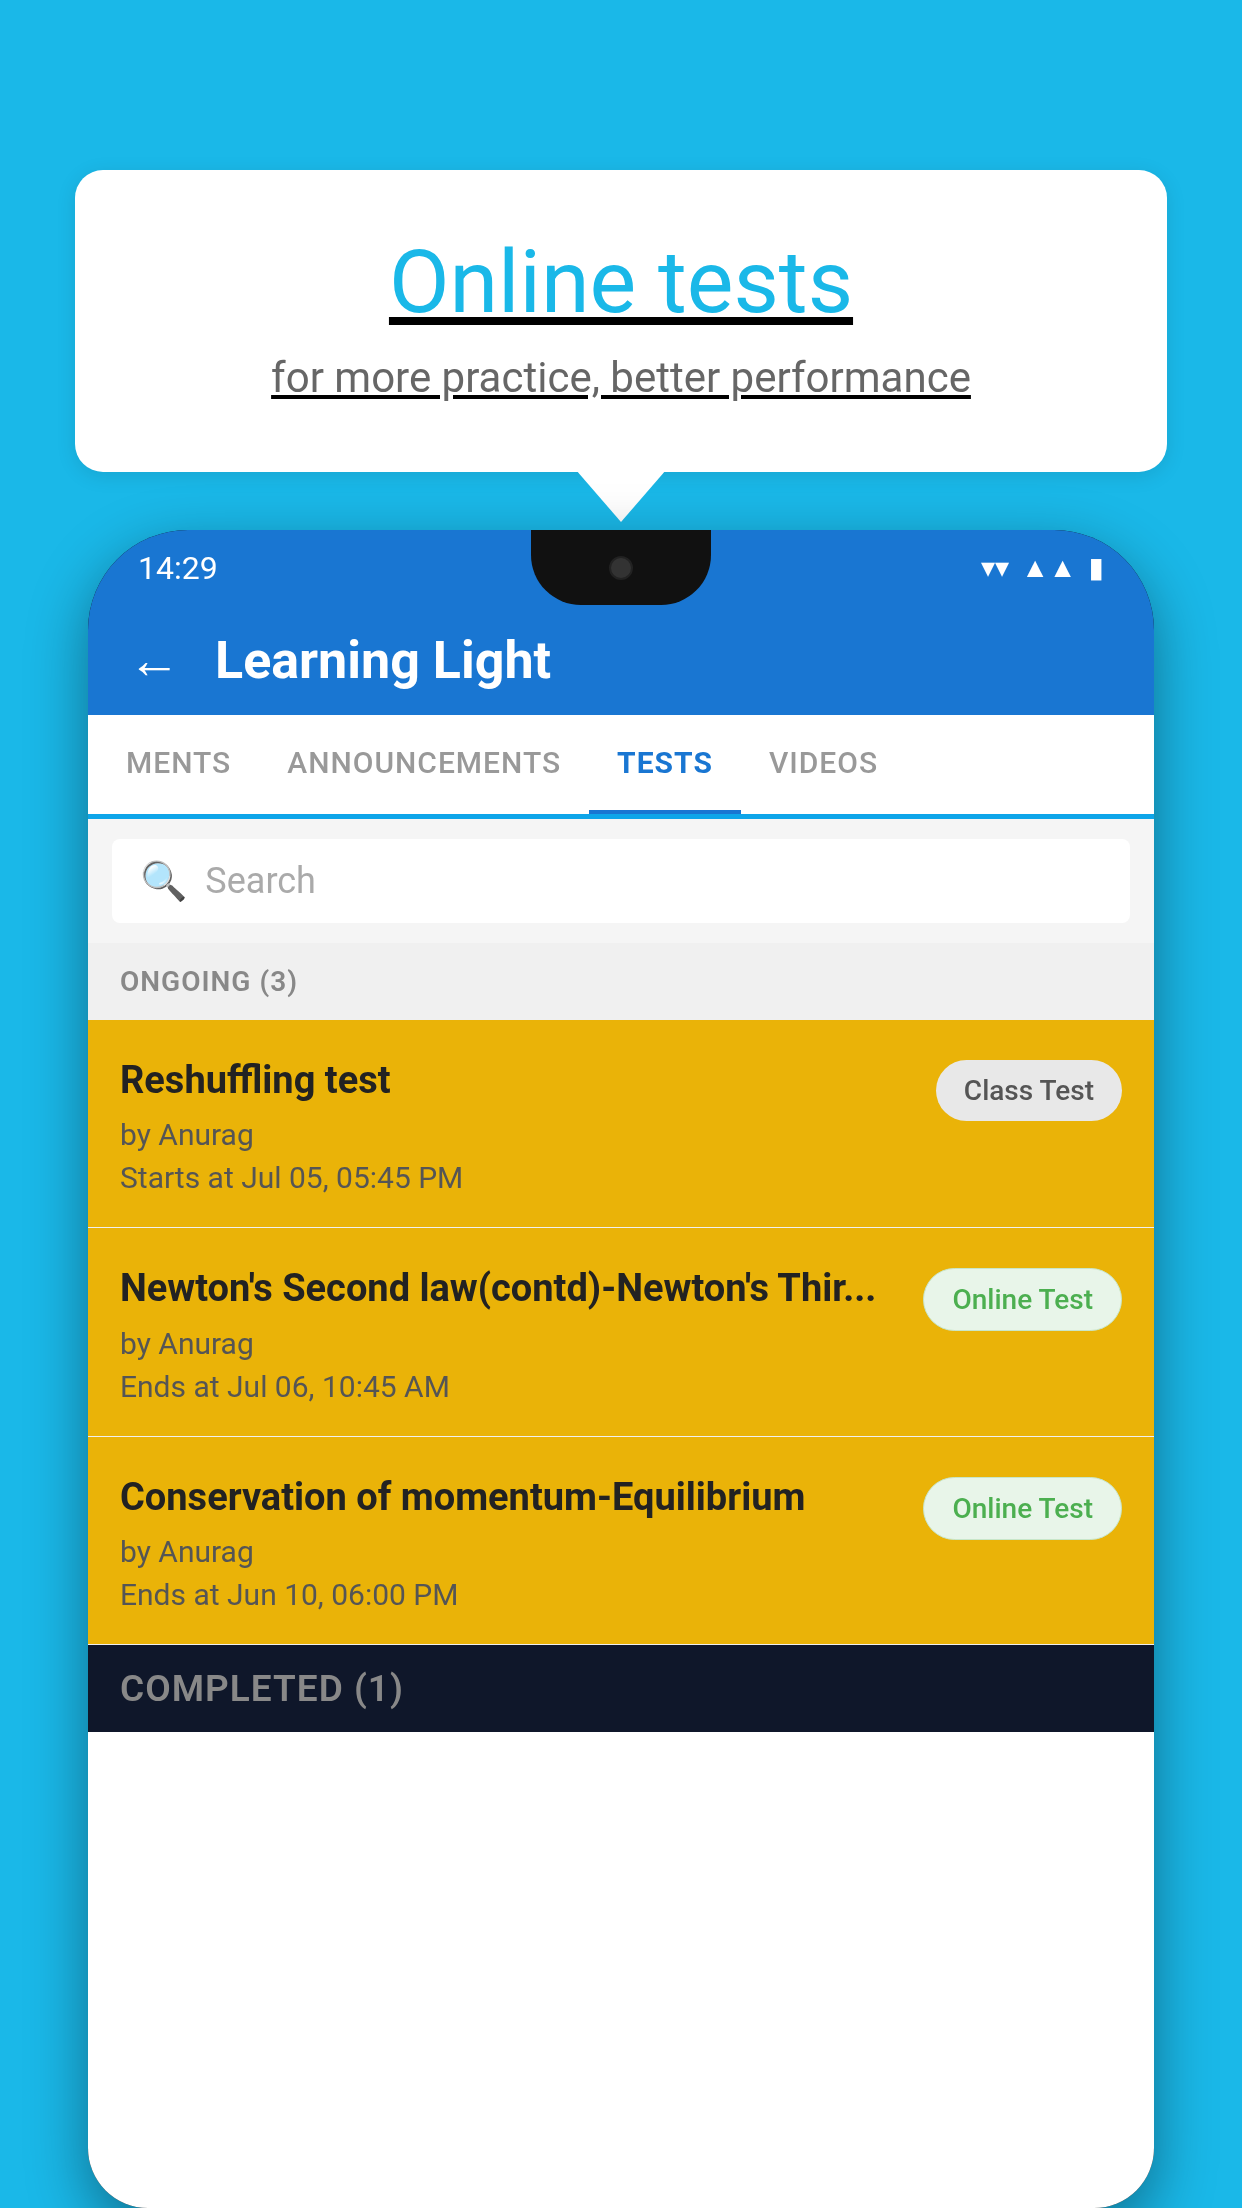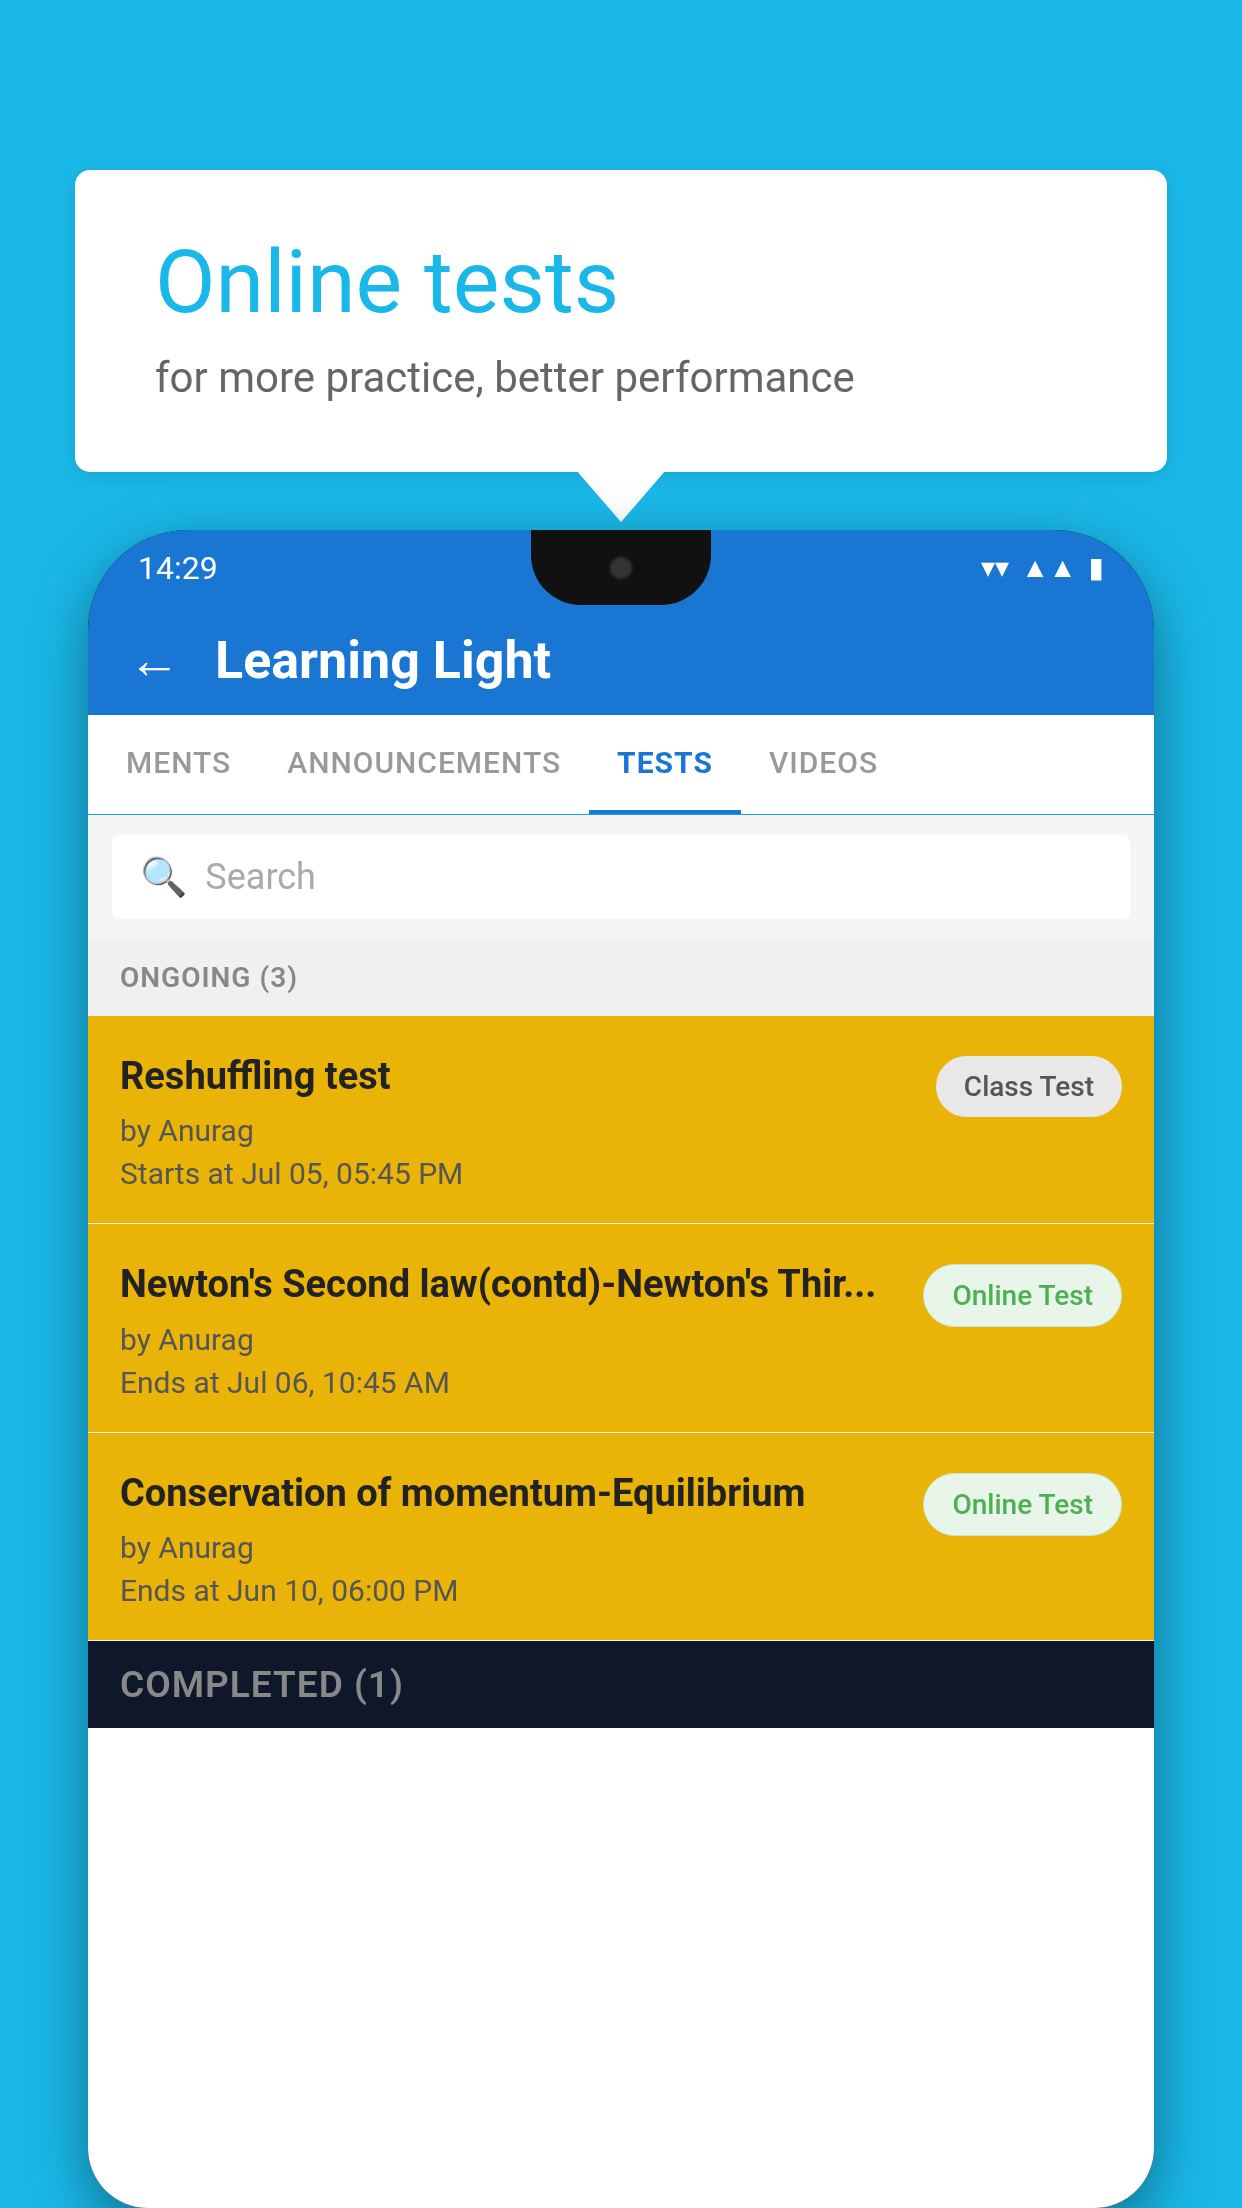--- a/index.html
+++ b/index.html
@@ -13,23 +13,25 @@
       position: relative;
     }
 
     
     .speech-bubble {
       position: absolute;
       top: 170px;
       left: 75px;
       right: 75px;
       background: white;
-      border-radius: 15px;
+      border-radius: 28px;
       padding: 60px 80px 70px;
+      text-align: center;
       box-shadow: 0 4px 20px rgba(0,0,0,0.1);
+      text-decoration: underline;
     }
 
     .speech-bubble::after {
       content: '';
       position: absolute;
       bottom: -50px;
       left: 50%;
       transform: translateX(-50%);
       width: 0;
       height: 0;
@@ -142,21 +144,21 @@
     .phone-content {
       background: white;
       height: calc(100% - 185px);
       overflow: hidden;
       border-radius: 0 0 50px 50px;
     }
 
     
     .tabs {
       display: flex;
-      border-bottom: 1px solid #0ea5e9;
+      border-bottom: 5px solid #0ea5e9;
       background: white;
       padding: 0 10px;
     }
 
     .tab {
       padding: 30px 28px;
       font-size: 30px;
       color: #999;
       font-weight: 500;
       letter-spacing: 1px;

